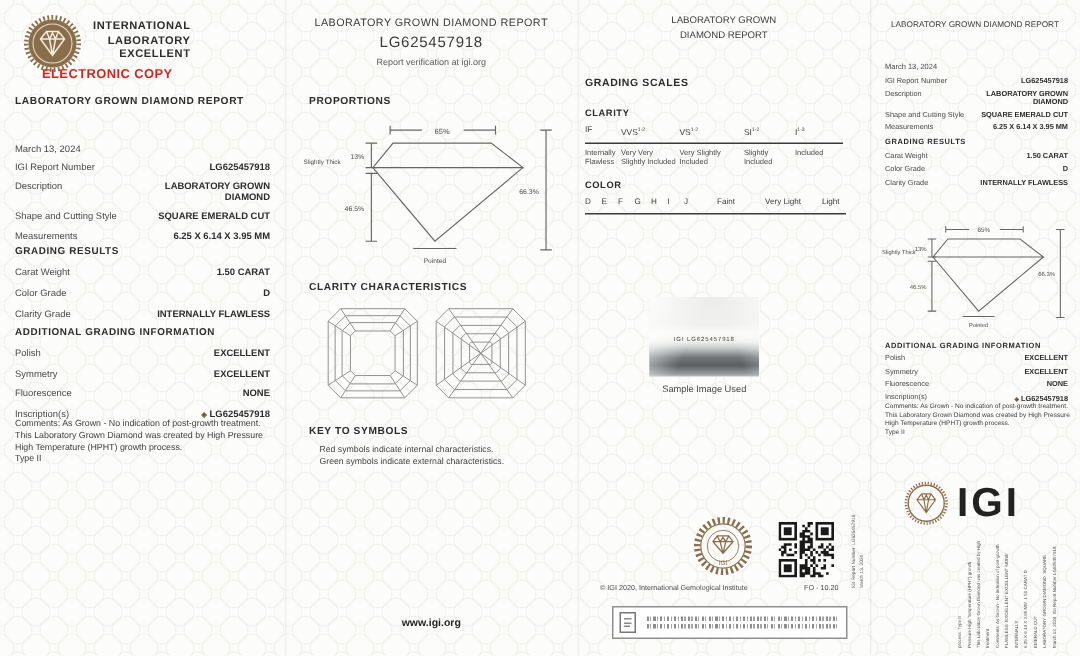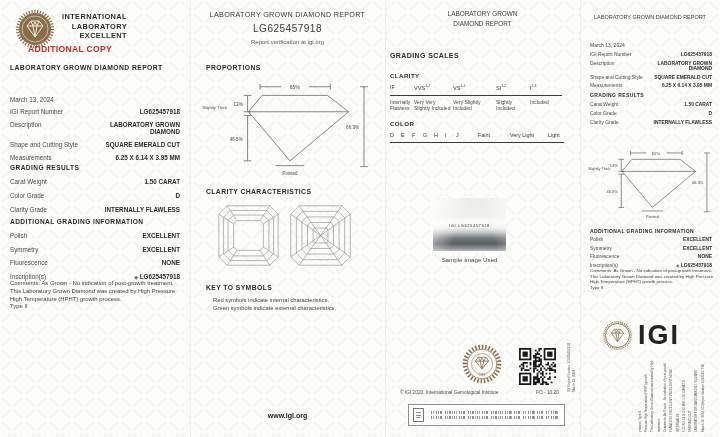--- a/index.html
+++ b/index.html
@@ -46,21 +46,21 @@
         <circle cx="20" cy="20" r="17.5" fill="none" stroke="#8a6d4a" stroke-width="3" stroke-dasharray="1.2 1.6"></circle>
         <circle cx="20" cy="20" r="13" fill="none" stroke="#e8ddcc" stroke-width=".7"></circle>
         <path d="M12,17 L16,12 H24 L28,17 L20,28 Z M12,17 H28 M16,12 L18,17 L20,13 L22,17 L24,12 M18,17 L20,28 L22,17" fill="none" stroke="#f4ecdd" stroke-width="1"></path>
       </svg>
     </span>
     <div class="abs" style="left:62px;top:12px;font-size:7.4px;font-weight:bold;line-height:1.3;letter-spacing:.4px;color:#2d2d2d;text-align:right;">
       <div>INTERNATIONAL</div>
       <div>LABORATORY</div>
       <div>EXCELLENT</div>
     </div>
-    <div class="abs" style="left:28px;top:44px;font-size:8.6px;font-weight:bold;color:#d6251f;letter-spacing:.3px;">ADDITIONAL COPY</div>
+    <div class="abs" style="left:28px;top:44px;font-size:8.6px;font-weight:bold;color:#d6251f;letter-spacing:.3px;">ELECTRONIC COPY</div>
 
     <div class="abs hdr" style="left:10px;top:64px;font-size:6.8px;">LABORATORY GROWN DIAMOND REPORT</div>
 
     <div class="abs" style="left:10px;top:96px;font-size:6.3px;color:#474747;">March 13, 2024</div>
 
     <div class="abs" style="left:10px;top:108px;width:170px;font-size:6.3px;">
       <div class="drow" style="margin-bottom:6px;">
         <span class="lab">IGI Report Number</span>
           <span class="val">LG625457918</span>
       </div>

